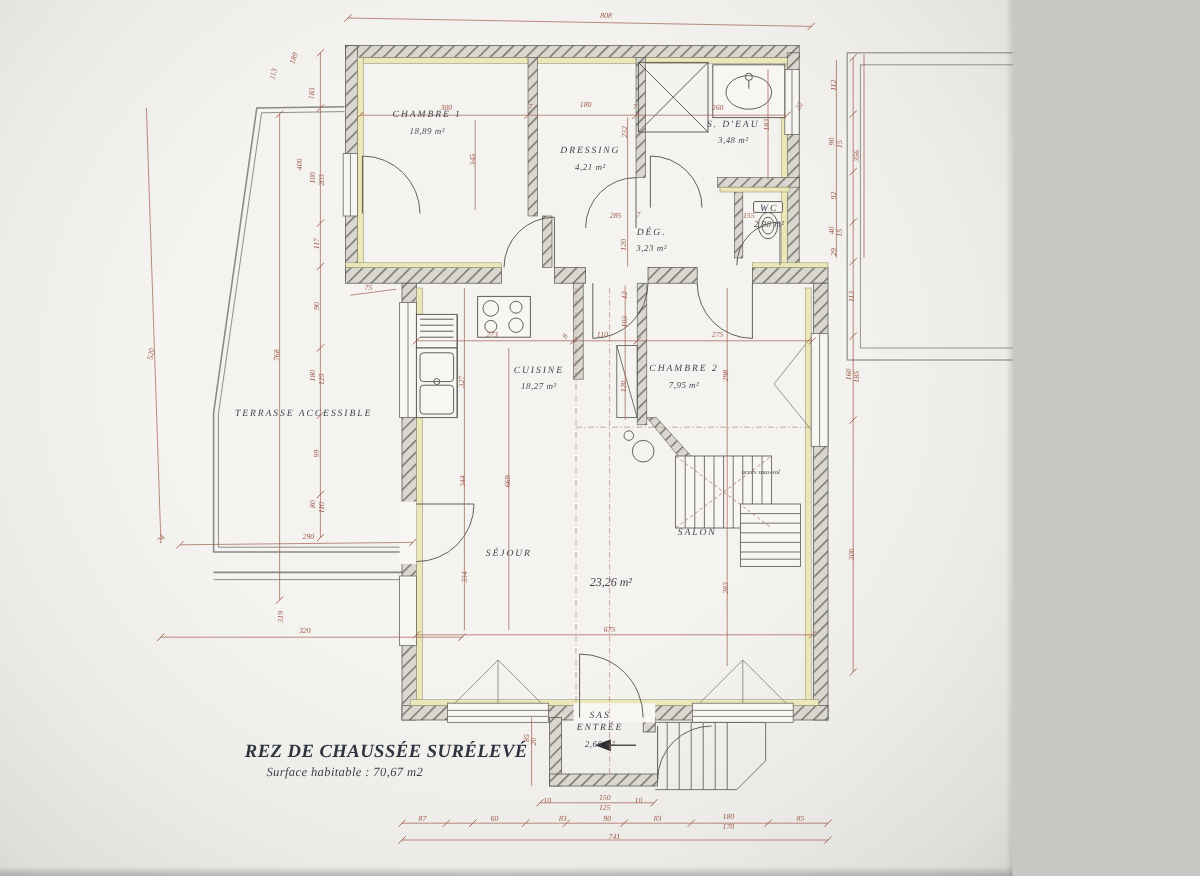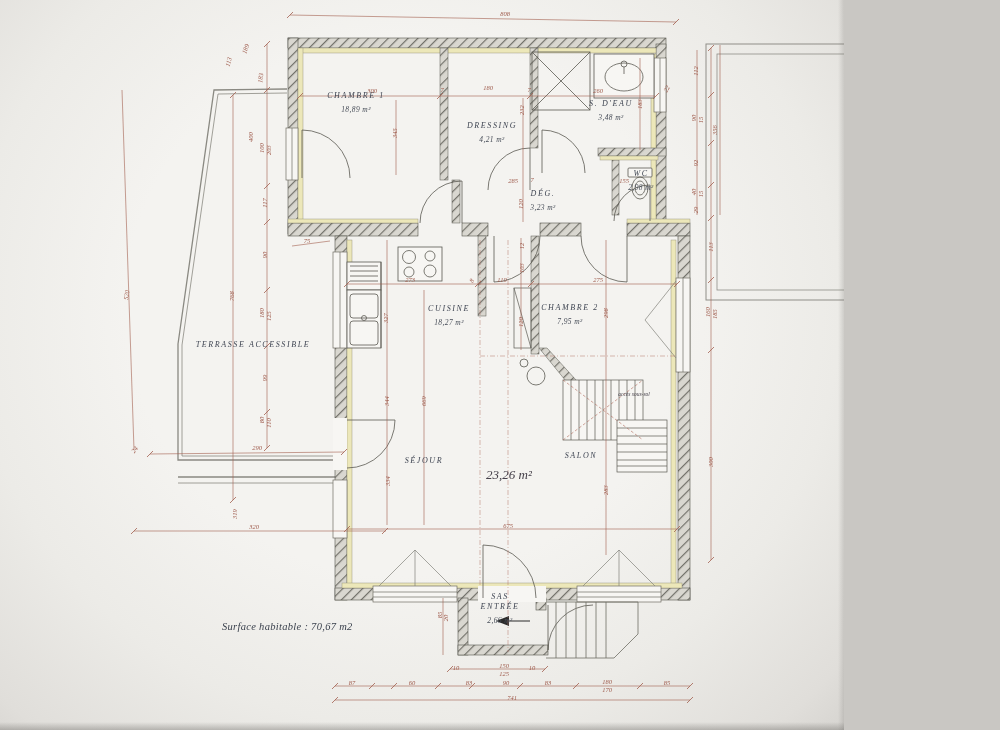--- a/index.html
+++ b/index.html
@@ -341,31 +341,31 @@
         <div class="room-name nowrap">CUISINE</div>
         <div class="room-area">18,27 m²</div>
       </div>
       <div class="room-label" style="left: 570px; top: 314px;">
         <div class="room-name nowrap">CHAMBRE 2</div>
         <div class="room-area">7,95 m²</div>
       </div>
       <div class="room-label" style="left: 424px; top: 461px;">
         <div class="room-name nowrap">SÉJOUR</div>
       </div>
-      <div class="room-label" style="left: 581px; top: 456px;">
+      <div class="room-label" style="left: 581px; top: 444px;">
         <div class="room-name nowrap">SALON</div>
       </div>
       <div class="room-label" style="left: 253px; top: 345px; justify-content: center;">
         <div class="room-name nowrap">TERRASSE ACCESSIBLE</div>
       </div>
       <div class="room-label" style="left: 500px; top: 608px; width: 44px;">
         <div class="room-name">SAS ENTRÉE</div>
         <div class="room-area">2,66 m²</div>
       </div>
-      <div class="note" style="left: 509px; top: 474px; font-size: 13px; transform: translate(-50%, -50%);">23,26 m²</div>
+      <div class="note" style="left: 509px; top: 486px; font-size: 10px; transform: translate(-50%, -50%);">23,26 m²</div>
       <div class="note" style="left: 634px; top: 395px; font-size: 5.5px; transform: translate(-50%, -50%);">accès sous-sol</div>
     </div>
   <div id="dims">
       <span class="dim" style="left: 505px; top: 14px; transform: translate(-50%, -50%) rotate(0deg);">808</span>
       <span class="dim" style="left: 127px; top: 295px; transform: translate(-50%, -50%) rotate(-81deg);">520</span>
       <span class="dim" style="left: 229px; top: 62px; transform: translate(-50%, -50%) rotate(-75deg);">113</span>
       <span class="dim" style="left: 246px; top: 49px; transform: translate(-50%, -50%) rotate(-70deg);">189</span>
       <span class="dim" style="left: 261px; top: 78px; transform: translate(-50%, -50%) rotate(-85deg);">183</span>
       <span class="dim" style="left: 251px; top: 137px; transform: translate(-50%, -50%) rotate(-90deg);">400</span>
       <span class="dim" style="left: 262px; top: 148px; transform: translate(-50%, -50%) rotate(-90deg);">100</span>
@@ -433,18 +433,19 @@
       <span class="dim" style="left: 469px; top: 683px; transform: translate(-50%, -50%) rotate(0deg);">83</span>
       <span class="dim" style="left: 506px; top: 683px; transform: translate(-50%, -50%) rotate(0deg);">90</span>
       <span class="dim" style="left: 548px; top: 683px; transform: translate(-50%, -50%) rotate(0deg);">83</span>
       <span class="dim" style="left: 607px; top: 682px; transform: translate(-50%, -50%) rotate(0deg);">180</span>
       <span class="dim" style="left: 607px; top: 690px; transform: translate(-50%, -50%) rotate(0deg);">170</span>
       <span class="dim" style="left: 667px; top: 683px; transform: translate(-50%, -50%) rotate(0deg);">85</span>
       <span class="dim" style="left: 512px; top: 698px; transform: translate(-50%, -50%) rotate(0deg);">741</span>
     </div>
 
   <div id="title-block">
+    <div id="plan-title">REZ DE CHAUSSÉE SURÉLEVÉ</div>
     <div id="plan-subtitle">Surface habitable : 70,67 m2</div>
   </div>
 
   <div id="scan-shadow-bottom"></div>
   <div id="scan-shadow-right"></div>
 </div>
 
 </body></html>

